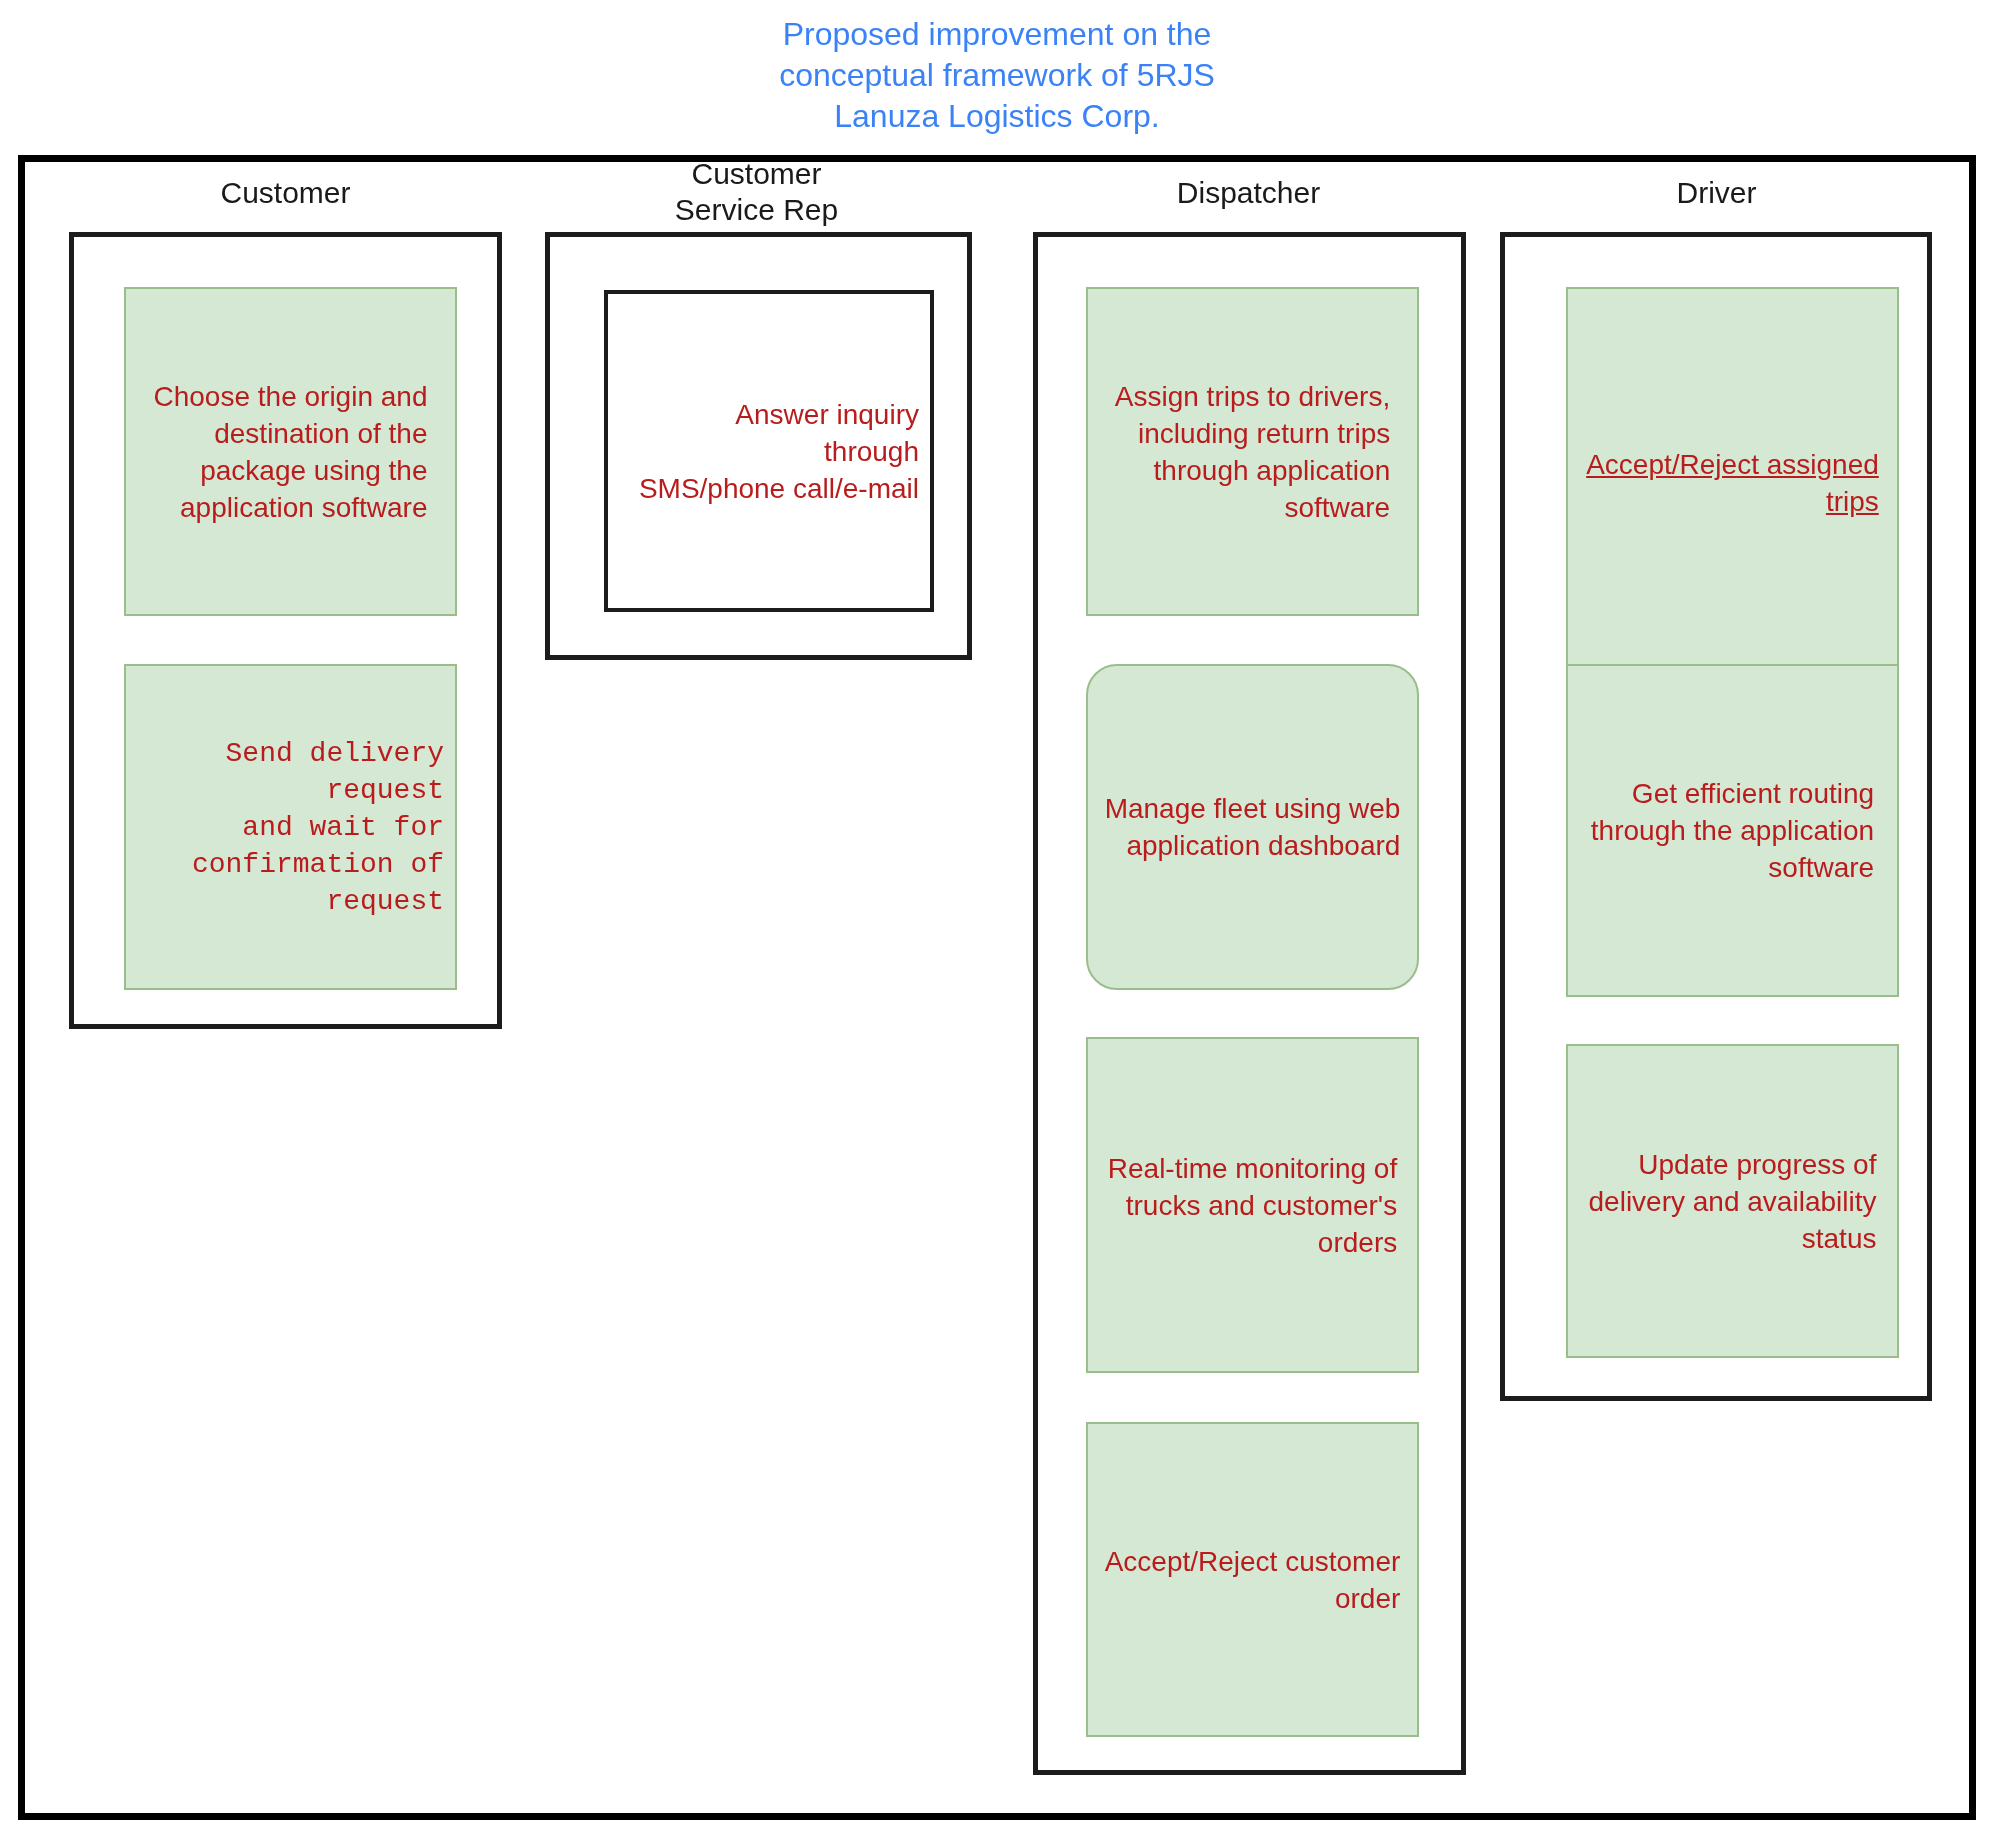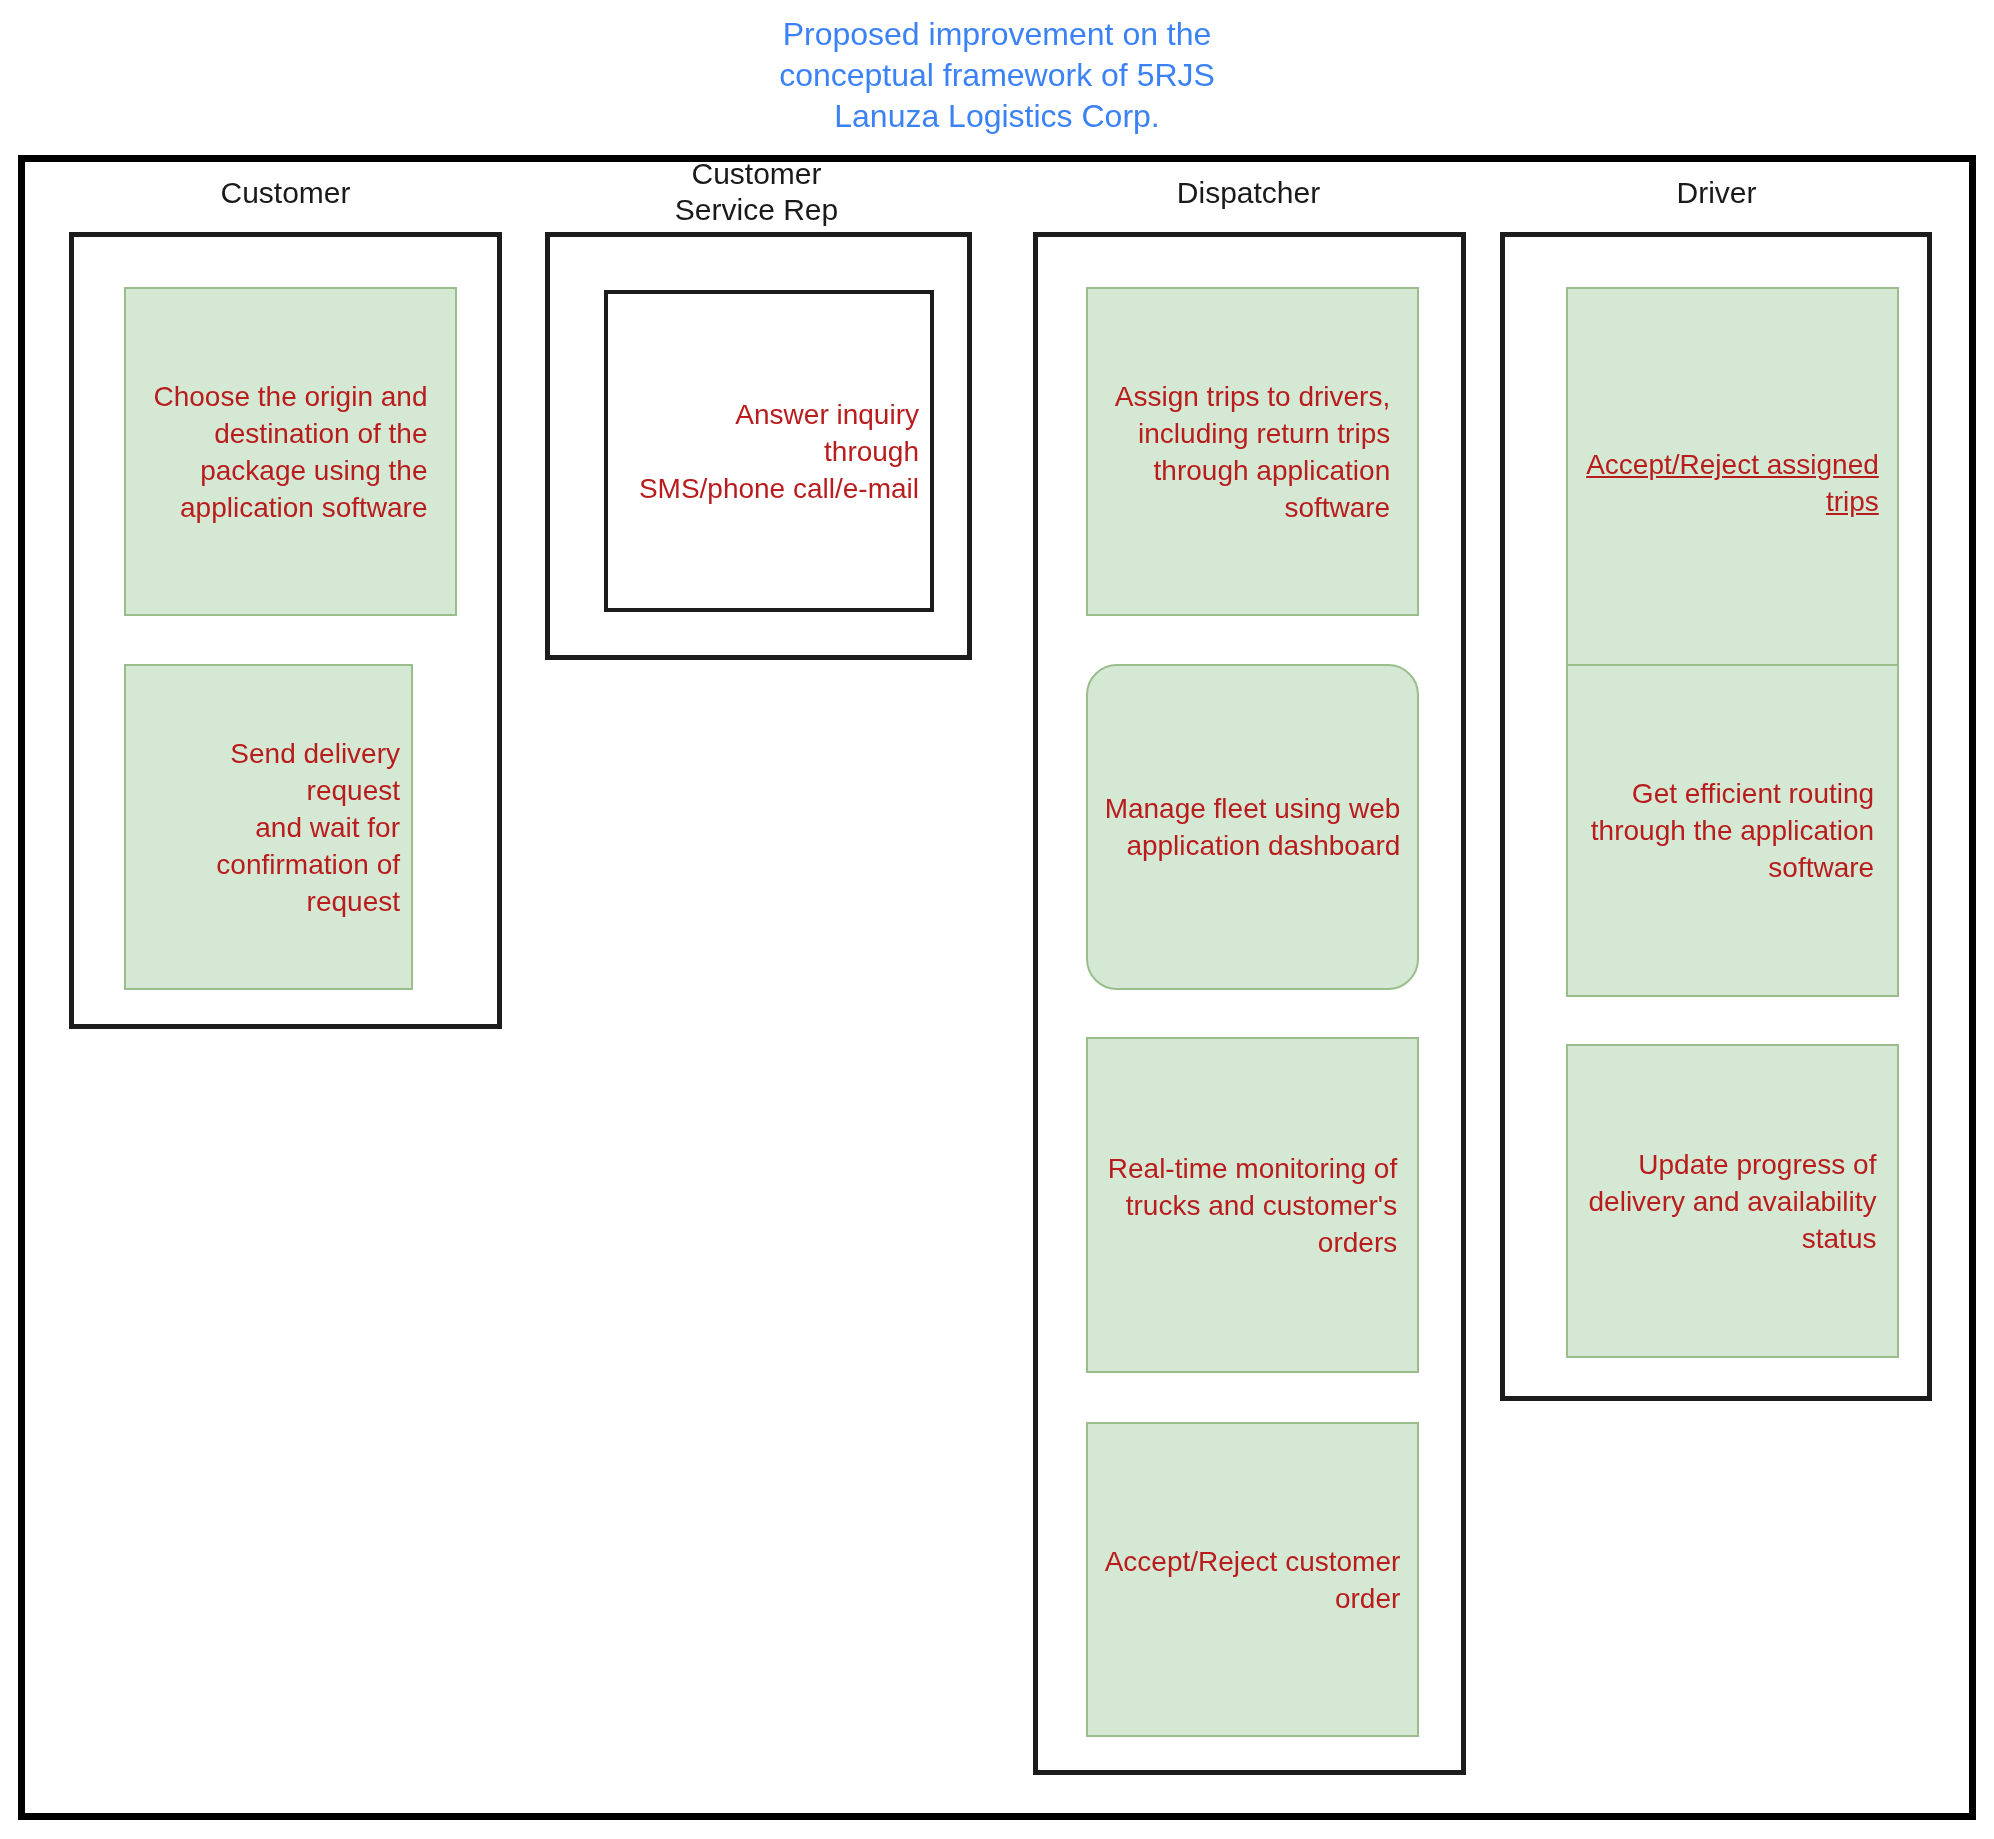--- a/index.html
+++ b/index.html
@@ -104,21 +104,21 @@
 
   <div class="lane-header" style="left:1031px; top:175px; width:435px;">Dispatcher</div>
 
   <div class="lane-header" style="left:1501px; top:175px; width:431px;">Driver</div>
 
   <div class="lane" style="left:69px; top:232px; width:433px; height:797px;">
     <div class="task green" style="left:50px; top:50px; width:333px; height:329px; position:absolute;">Choose the origin and
 destination of the
 package using the
 application software</div>
-    <div class="task green" style="left:50px; top:427px; width:289px; height:326px; position:absolute;">Send delivery request
+    <div class="task green" style="left:50px; top:427px; width:333px; height:326px; position:absolute;font-family:Liberation Mono, monospace;">Send delivery request
 and wait for
 confirmation of request</div>
   </div>
 
   <div class="lane" style="left:545px; top:232px; width:427px; height:428px;">
     <div class="task white" style="left:54px; top:53px; width:330px; height:322px; position:absolute;padding-left:30px;">Answer inquiry through
 SMS/phone call/e-mail</div>
   </div>
 
   <div class="lane" style="left:1033px; top:232px; width:433px; height:1543px;padding-left:44px;">

